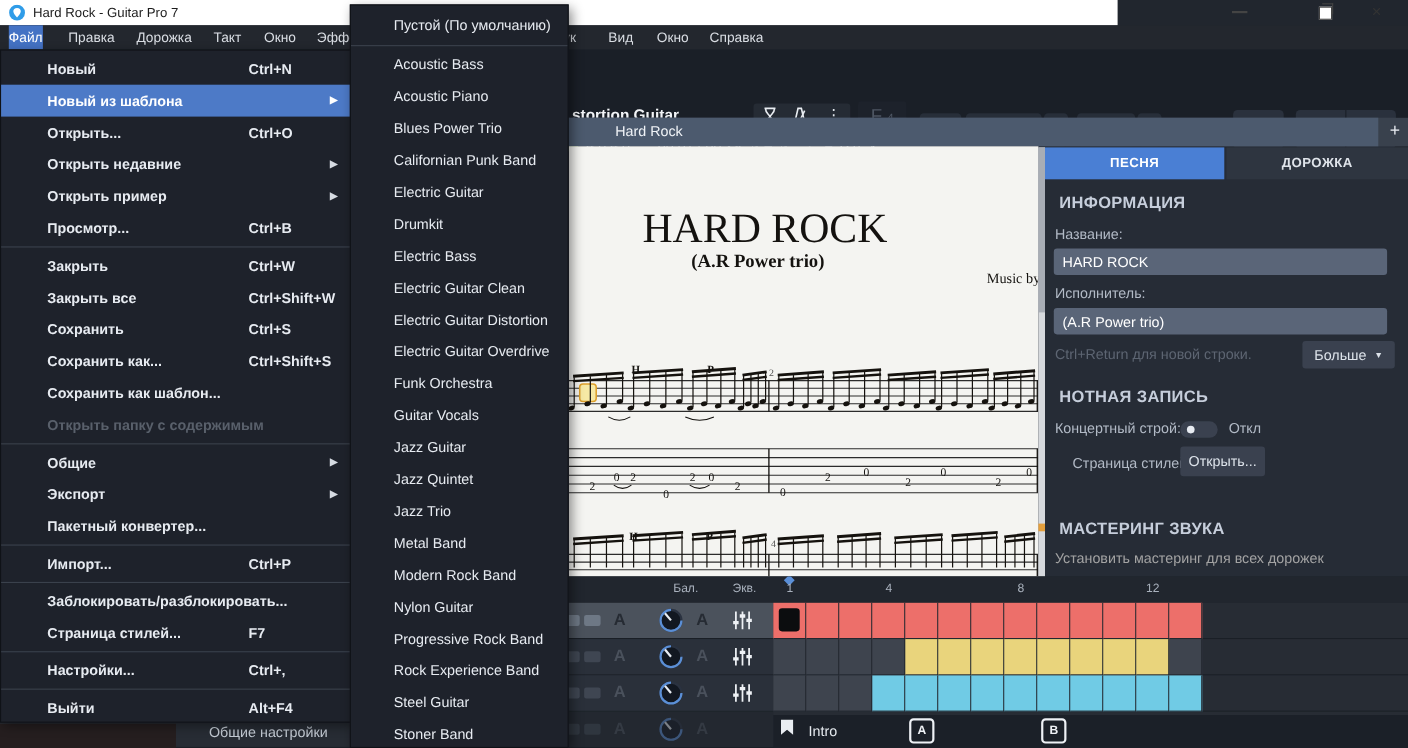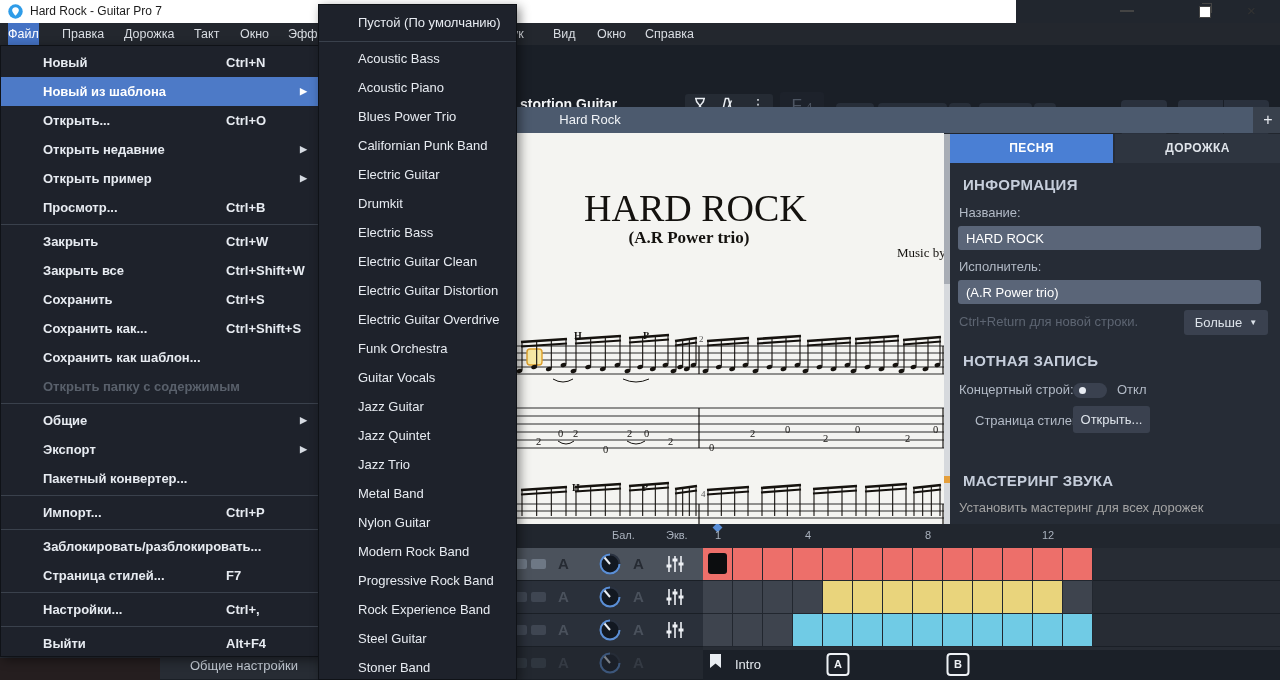--- a/index.html
+++ b/index.html
@@ -737,21 +737,21 @@
       <div class="sm-item">Electric Bass</div>
       <div class="sm-item">Electric Guitar Clean</div>
       <div class="sm-item">Electric Guitar Distortion</div>
       <div class="sm-item">Electric Guitar Overdrive</div>
       <div class="sm-item">Funk Orchestra</div>
       <div class="sm-item">Guitar Vocals</div>
       <div class="sm-item">Jazz Guitar</div>
       <div class="sm-item">Jazz Quintet</div>
       <div class="sm-item">Jazz Trio</div>
       <div class="sm-item">Metal Band</div>
+      <div class="sm-item">Modern Rock Band</div>
       <div class="sm-item">Nylon Guitar</div>
-      <div class="sm-item">Modern Rock Band</div>
       <div class="sm-item">Progressive Rock Band</div>
       <div class="sm-item">Rock Experience Band</div>
       <div class="sm-item">Steel Guitar</div>
       <div class="sm-item">Stoner Band</div>
     </div>
 
 </div>
 
 </body></html>

